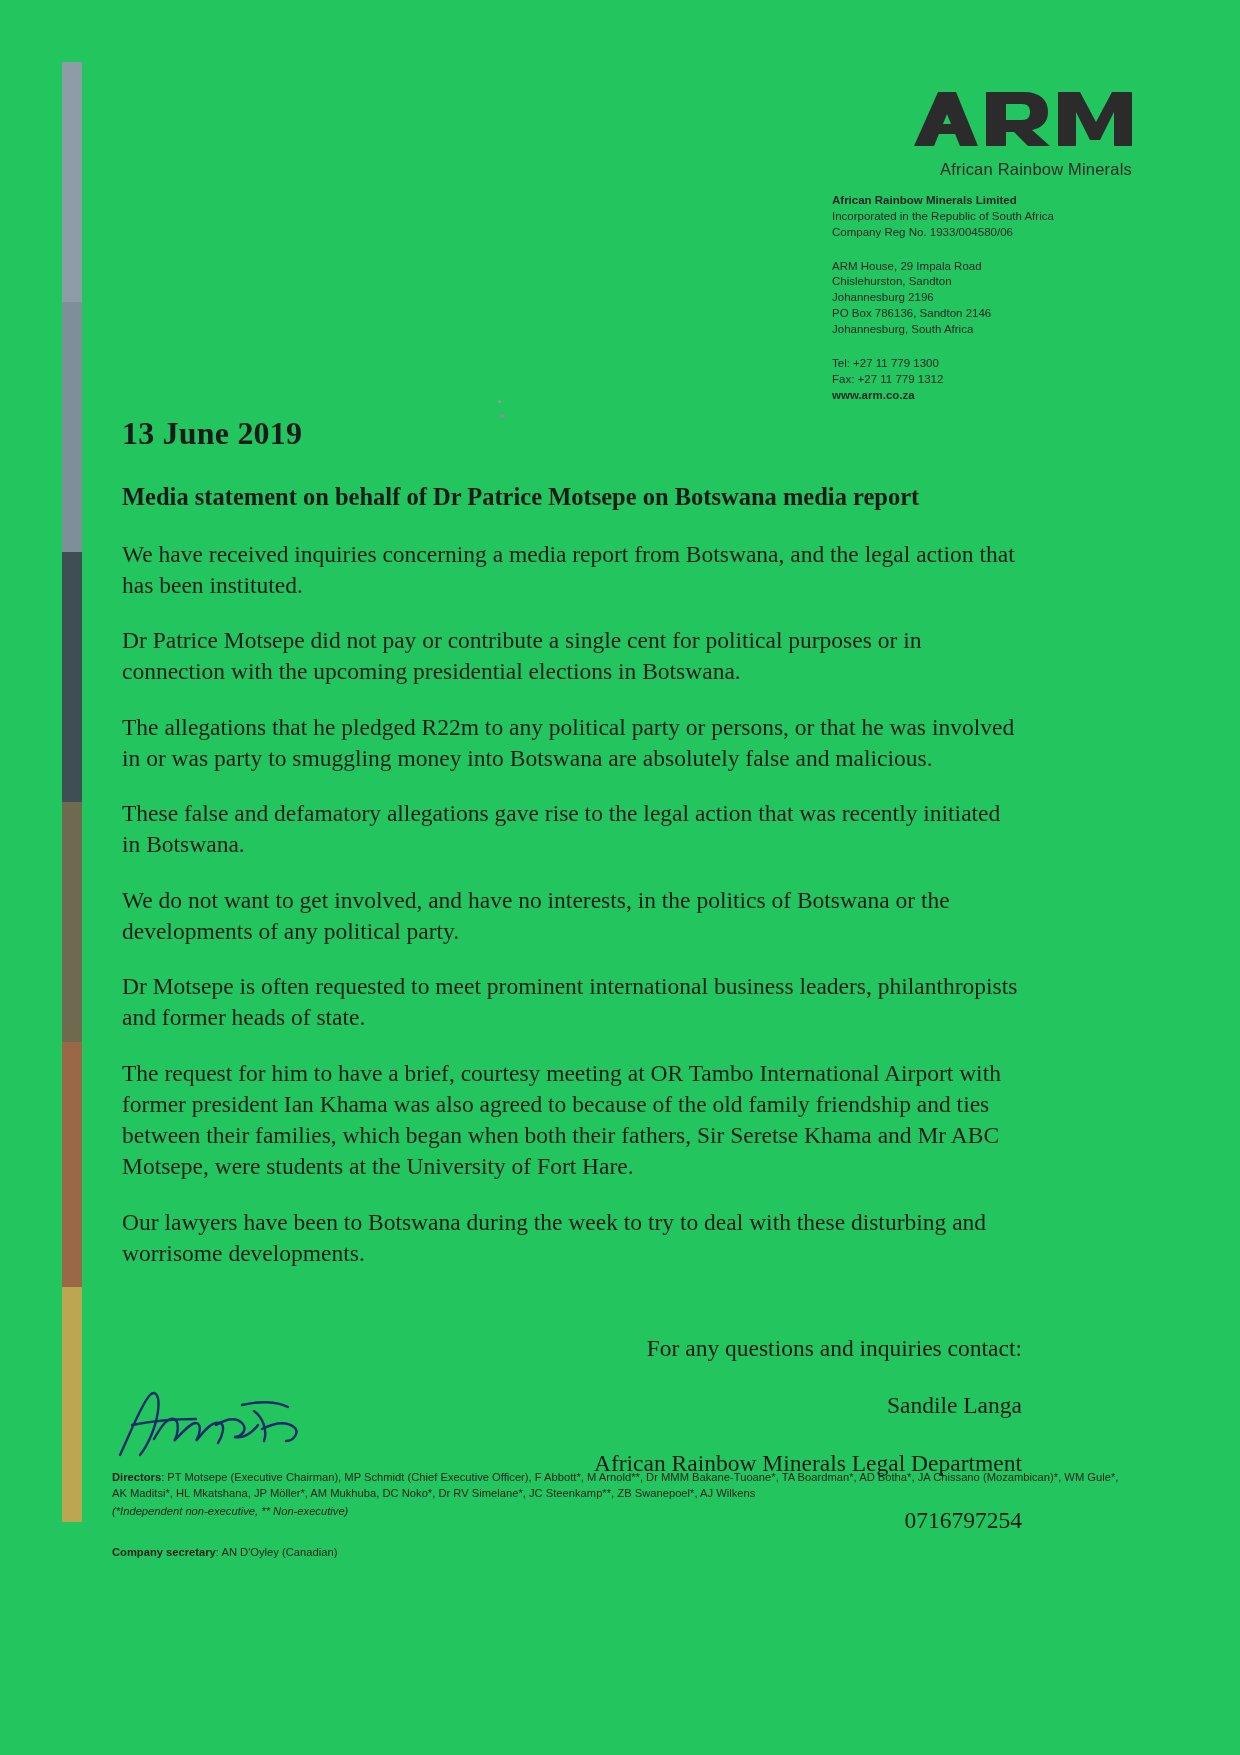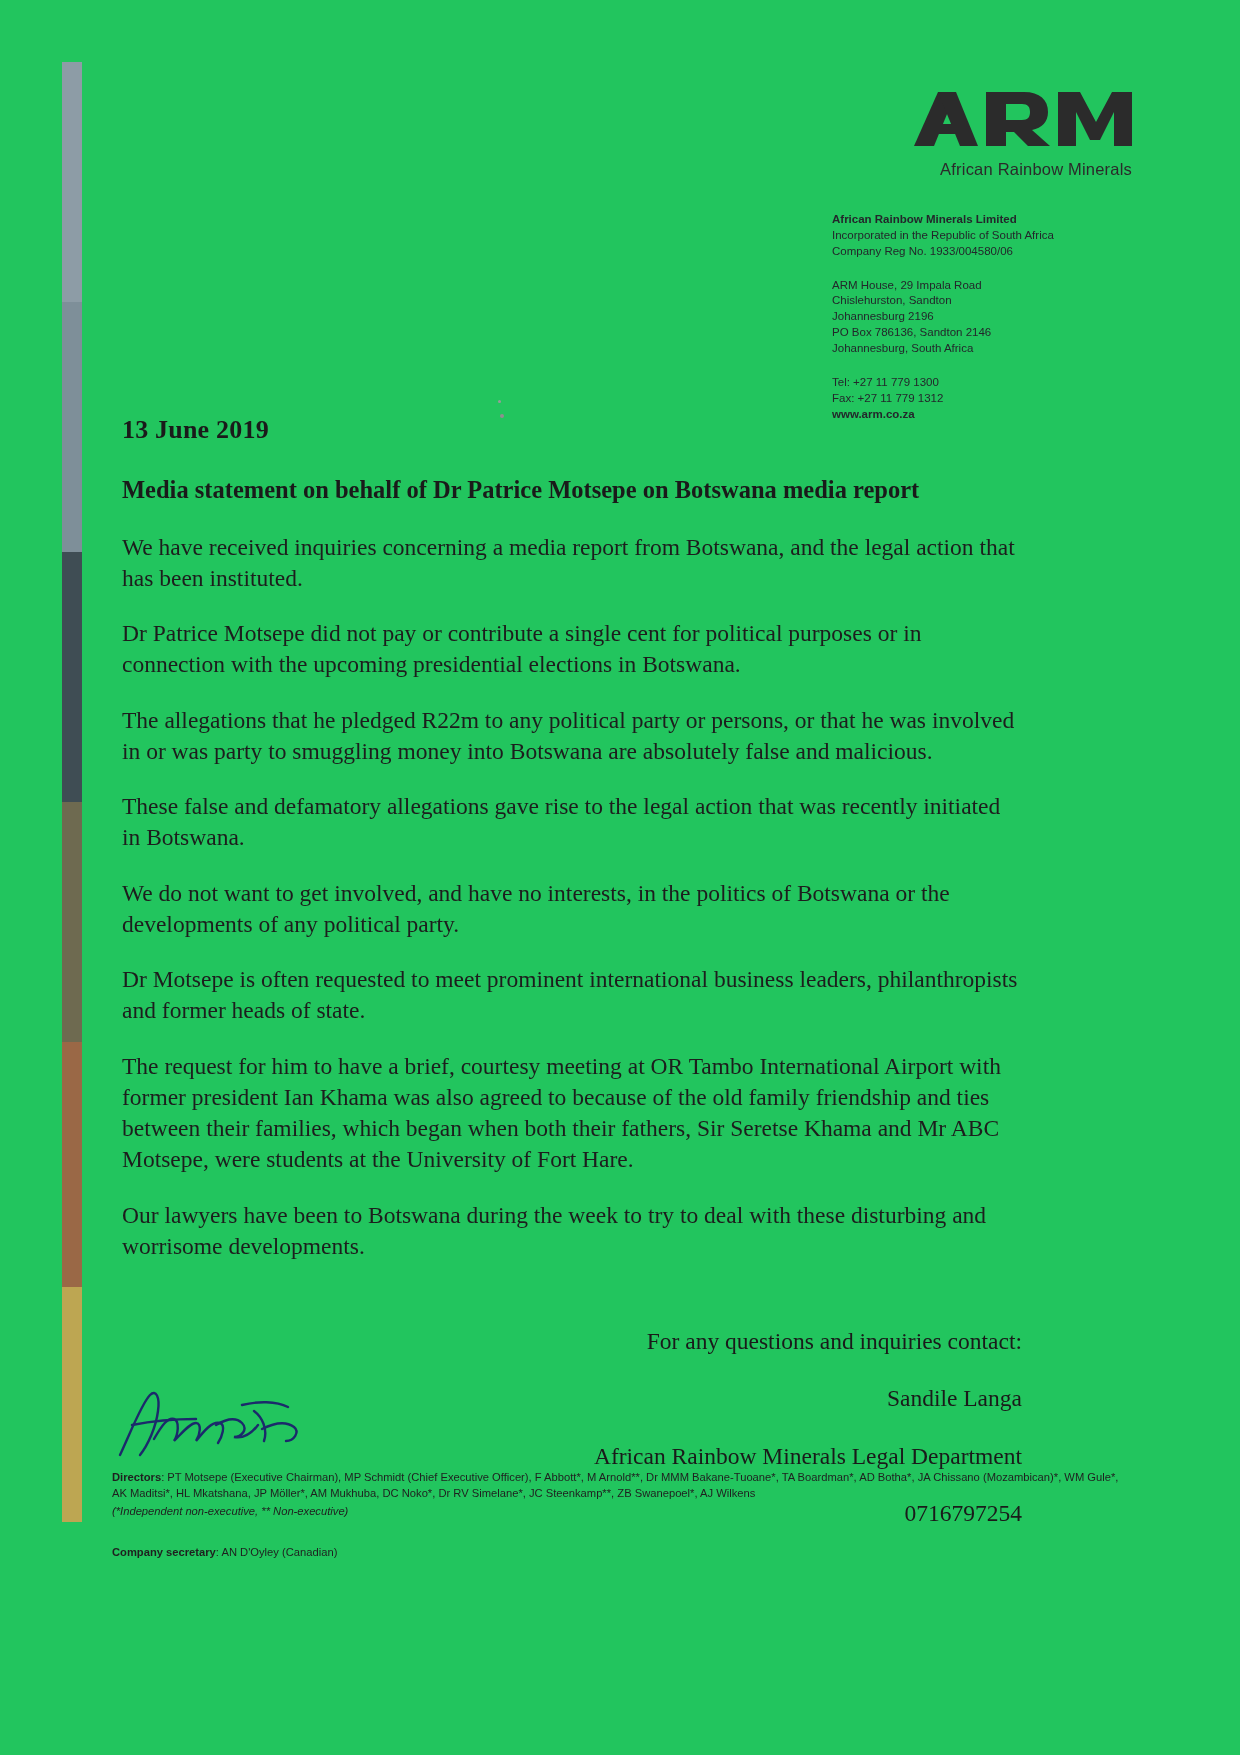--- a/index.html
+++ b/index.html
@@ -55,32 +55,32 @@
     margin-top: 2px;
     text-align: right;
   }
   .lh-block {
     font-family: "Liberation Sans", sans-serif;
     font-size: 11.5px;
     line-height: 1.38;
     color: #23272b;
     margin-top: 18px;
   }
-  .lh-block.b1 { margin-top: 33px; }
+  .lh-block.b1 { margin-top: 14px; }
   .lh-bold { font-weight: bold; }
 
   
   .doc-body {
     position: absolute;
     left: 122px;
     top: 415px;
     width: 900px;
   }
   .date {
-    font-size: 26px;
+    font-size: 32px;
     font-weight: bold;
     letter-spacing: 0.2px;
     margin: 0 0 30px 0;
   }
   .headline {
     font-size: 24.5px;
     font-weight: bold;
     margin: 8px 0 26px 0;
     line-height: 1.25;
   }

